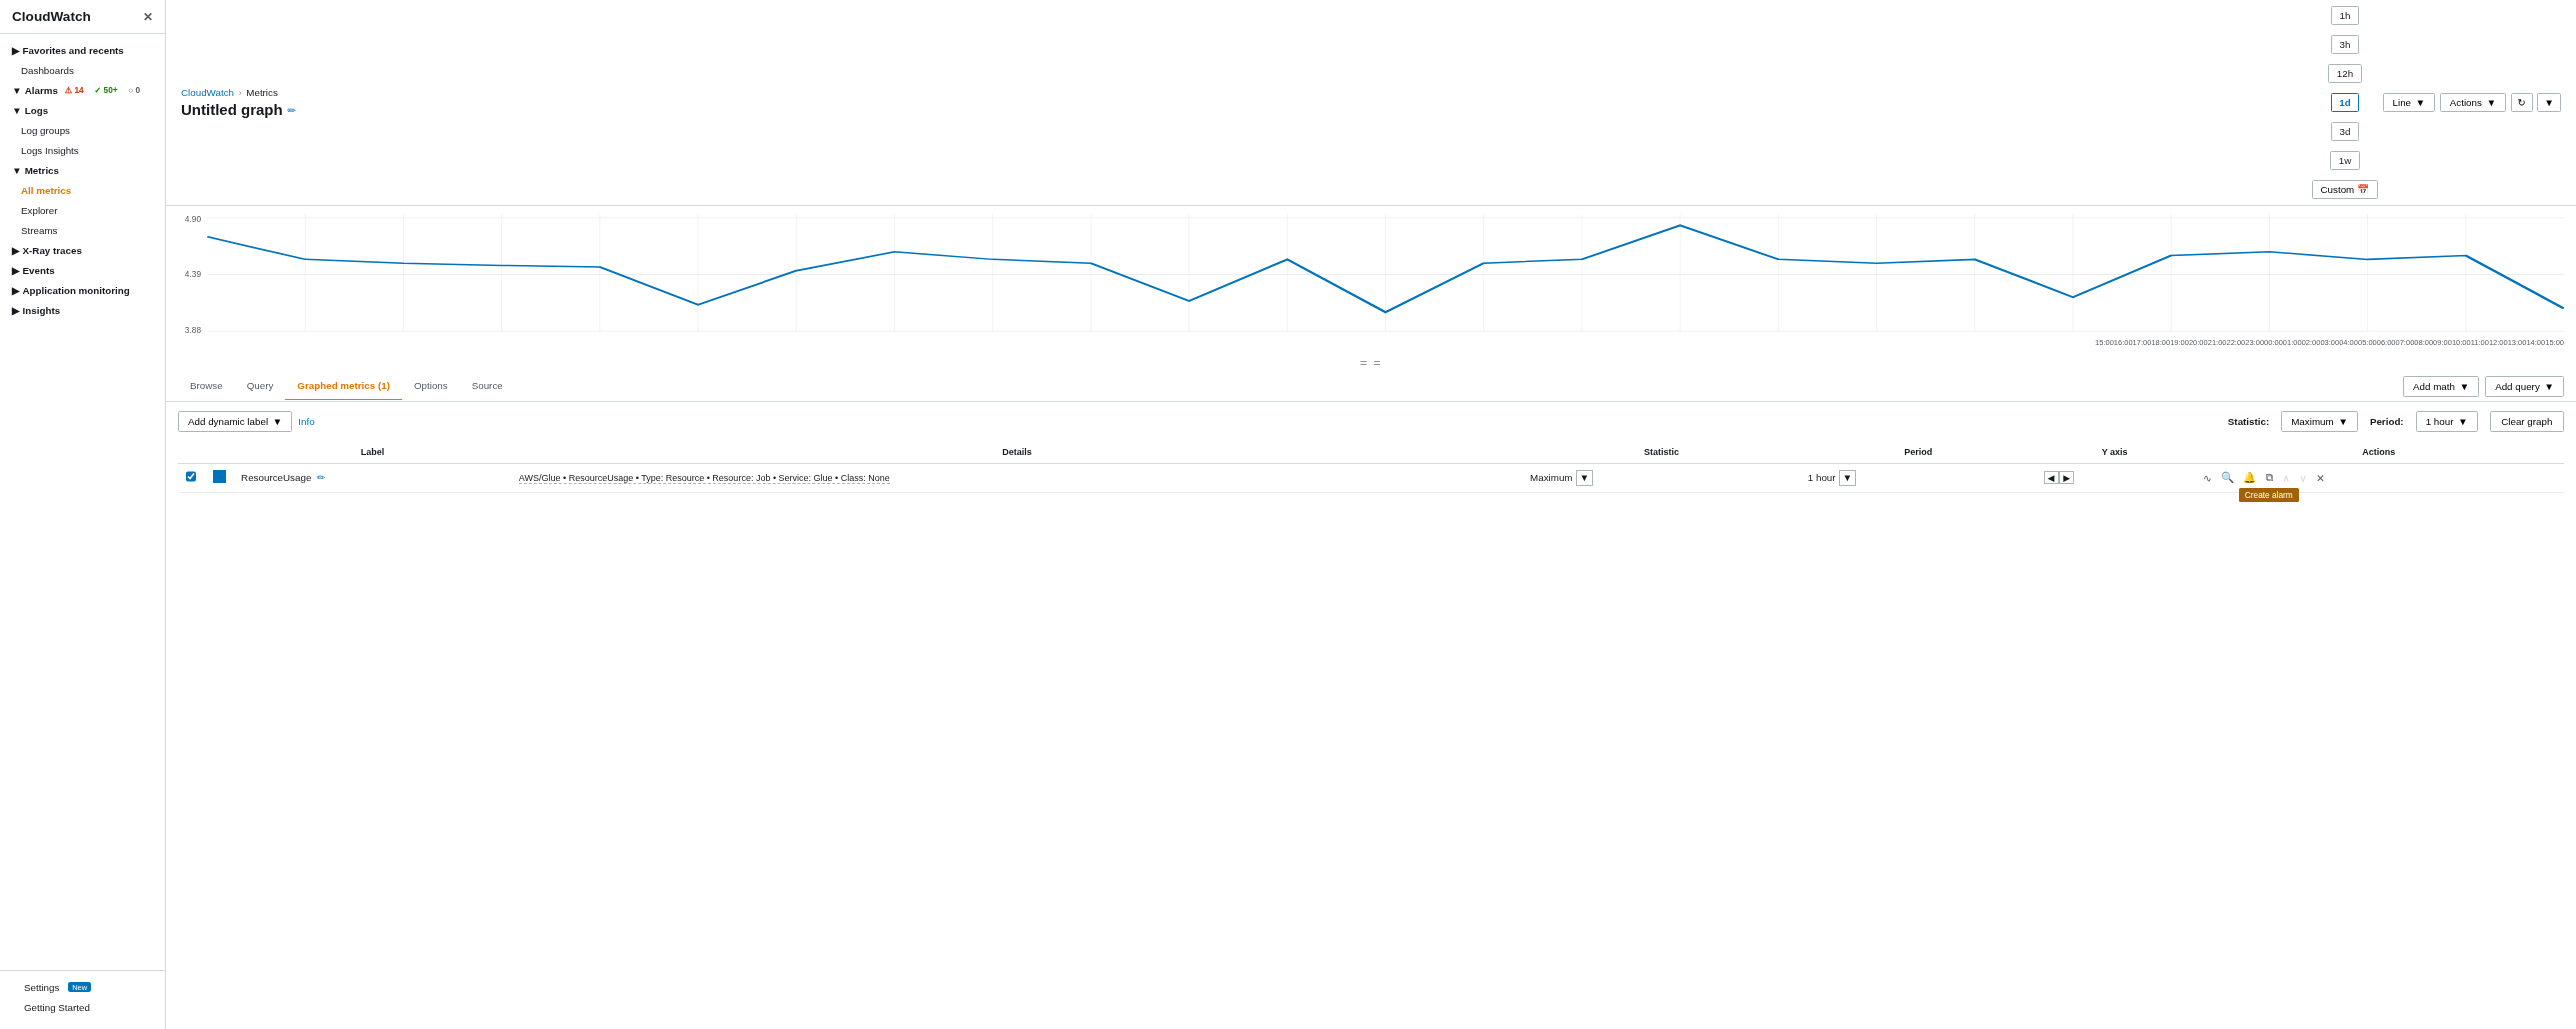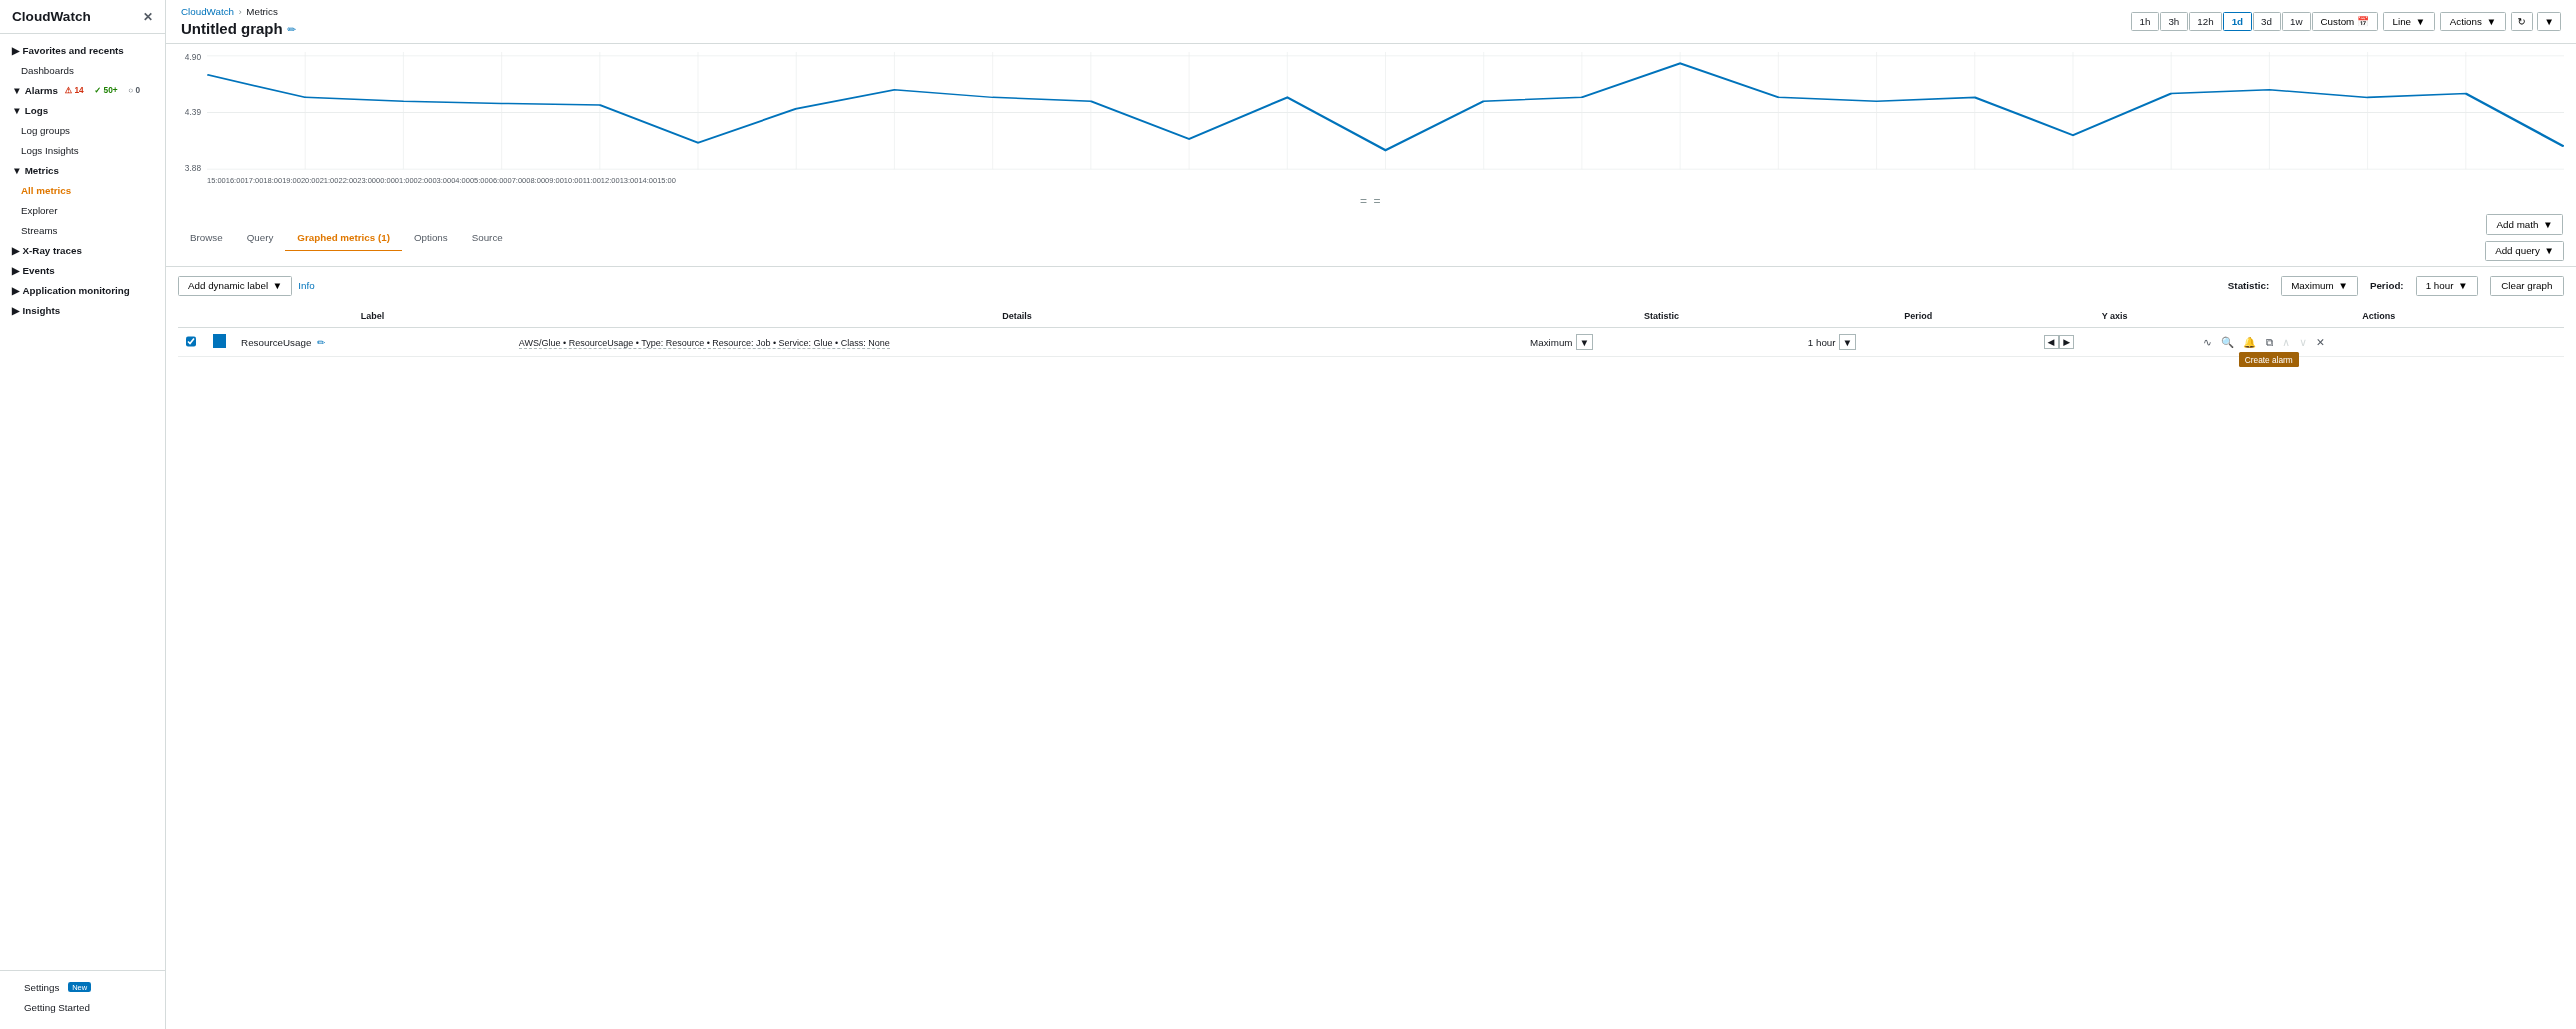--- a/index.html
+++ b/index.html
@@ -100,21 +100,22 @@
       align-items: center;
       gap: 4.5px;
       margin-top: 1.5px;
     }
     .page-title { font-size: 15px; font-weight: 700; color: #16191f; }
     .edit-icon { color: #0073bb; cursor: pointer; font-size: 10.6px; }
 
     .time-controls {
       display: flex;
       align-items: center;
-      gap: 1px;
+      gap: 10px;
+      flex-direction: column;
     }
     .time-btn {
       padding: 3px 7.5px;
       border: 0.8px solid #aab7b8;
       background: #fff;
       border-radius: 1.5px;
       cursor: pointer;
       font-size: 9.8px;
       color: #16191f;
     }
@@ -193,21 +194,21 @@
     .tabs-left { display: flex; align-items: center; }
     .tab {
       padding: 7.5px 12px;
       cursor: pointer;
       font-size: 9.8px;
       color: #545b64;
       border-bottom: 1.5px solid transparent;
       white-space: nowrap;
     }
     .tab.active { color: #e07800; border-bottom: 1.5px solid #e07800; font-weight: 600; }
-    .tabs-right { display: flex; align-items: center; gap: 6px; padding: 4.5px 0; flex-direction: column; }
+    .tabs-right { display: flex; align-items: center; gap: 6px; padding: 4.5px 0; }
 
     
     .metrics-content {
       flex: 1;
       overflow-y: auto;
       background: #fff;
       padding: 9px 12px;
     }
     .metrics-toolbar {
       display: flex;
@@ -530,21 +531,21 @@
               900,60
               950,110
               1000,55
               1050,50
               1100,60
               1150,55
               1200,125
             "></polyline>
         </svg>
         
-        <div style="display:flex;justify-content:flex-start;font-size:7.5px;color:#545b64;padding-top:1.5px;">
+        <div style="display:flex;justify-content:flex-end;font-size:7.5px;color:#545b64;padding-top:1.5px;">
           <span>15:00</span>
           <span>16:00</span>
           <span>17:00</span>
           <span>18:00</span>
           <span>19:00</span>
           <span>20:00</span>
           <span>21:00</span>
           <span>22:00</span>
           <span>23:00</span>
           <span>00:00</span>

